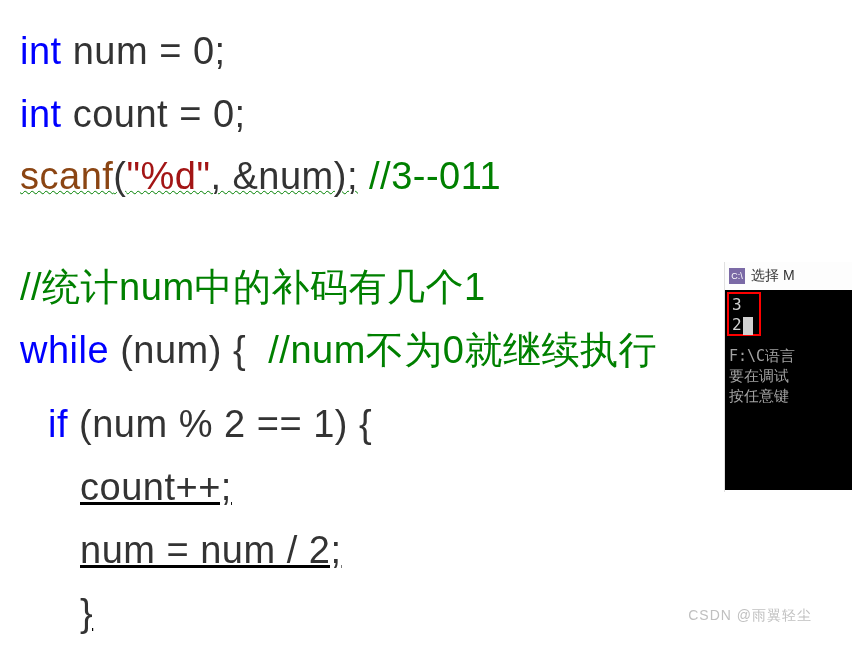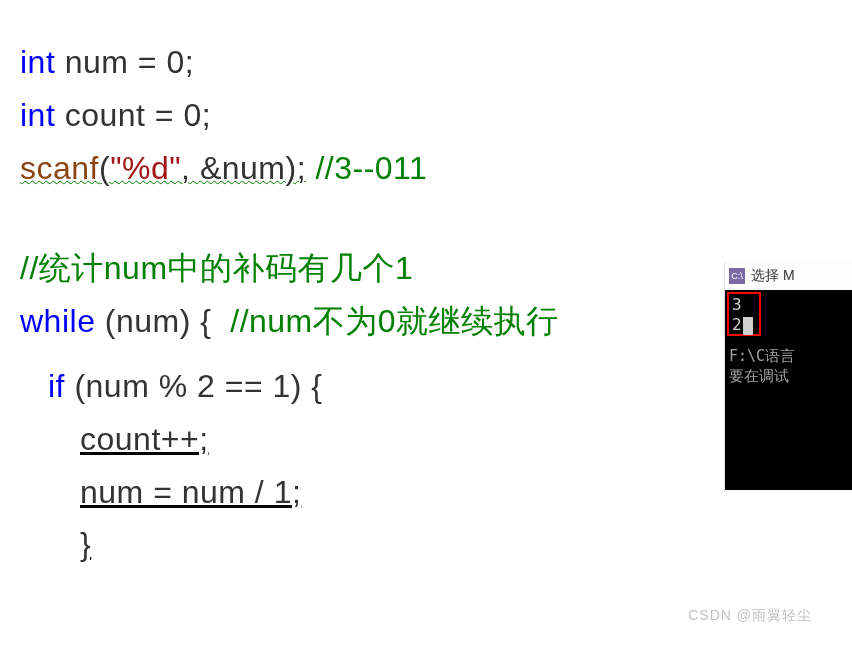--- a/index.html
+++ b/index.html
@@ -5,22 +5,22 @@
     * { margin: 0; padding: 0; box-sizing: border-box; }
     body {
       width: 852px;
       height: 649px;
       background: #ffffff;
       font-family: "Microsoft YaHei", "SimSun", Arial, sans-serif;
       position: relative;
       overflow: hidden;
     }
     .code-area {
-      padding: 36px 0 0 20px;
-      font-size: 32px;
+      padding: 20px 0 0 20px;
+      font-size: 38px;
       line-height: 1.65;
       letter-spacing: 0.5px;
     }
     .line { white-space: pre; }
     .kw { color: #0000ff; }
     .ident { color: #333333; }
     .func { color: #8b4513; text-align: right; }
     .str { color: #a31515; }
     .op { color: #333333; }
     .comment { color: #008000; }
@@ -109,34 +109,35 @@
 
 <div class="code-area">
   <div class="line"><span class="kw">int</span><span class="ident"> num = 0;</span></div>
   <div class="line"><span class="kw">int</span><span class="ident"> count = 0;</span></div>
   <div class="line"><span class="func wavy">scanf</span><span class="op wavy">(</span><span class="str wavy">"%d"</span><span class="ident wavy">, &amp;num);</span><span class="comment"> //3--011</span></div>
   <div class="blank"></div>
   <div class="line"><span class="comment">//统计num中的补码有几个1</span></div>
   <div class="line"><span class="kw">while</span><span class="ident"> (num) {  </span><span class="comment">//num不为0就继续执行</span></div>
   <div class="line indent1"><span class="kw">if</span><span class="ident"> (num % 2 == 1) {</span></div>
   <div class="line indent2"><span class="ident">count++;</span></div>
-  <div class="line indent2"><span class="ident">num = num / 1;</span></div>
+  <div class="line indent2"><span class="ident">num = num / 2;</span></div>
   <div class="line indent2"><span class="ident">}</span></div>
 </div>
 
 <div class="console-wrap">
   <div class="title-bar">
     <span class="title-icon">C:\</span>
     <span>选择 M</span>
   </div>
   <div class="console-body">
     <div class="redbox">
       <div class="console-line">3</div>
       <div class="console-line"><span>2</span><span class="cursor-block"></span></div>
     </div>
     <div class="console-text">
       <div>F:\C语言</div>
       <div>要在调试</div>
+      <div>按任意键</div>
     </div>
   </div>
 </div>
 
 <div class="watermark">CSDN @雨翼轻尘</div>
 
 </body></html>

